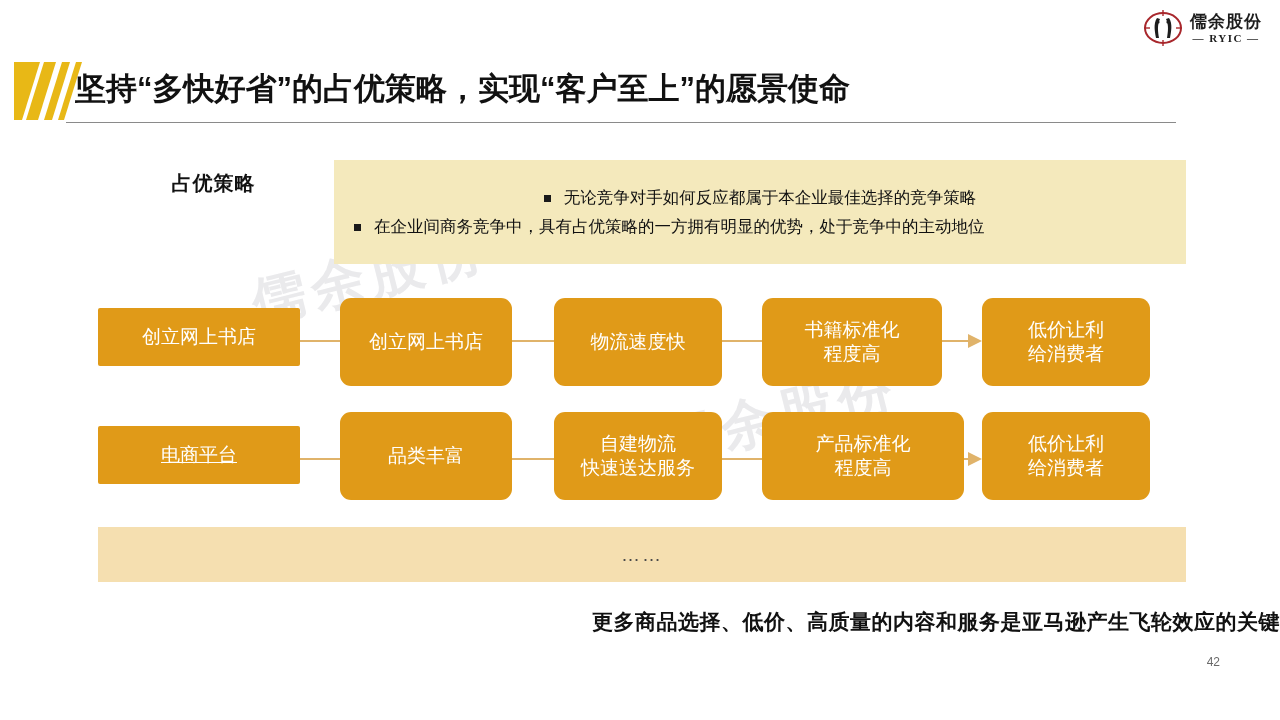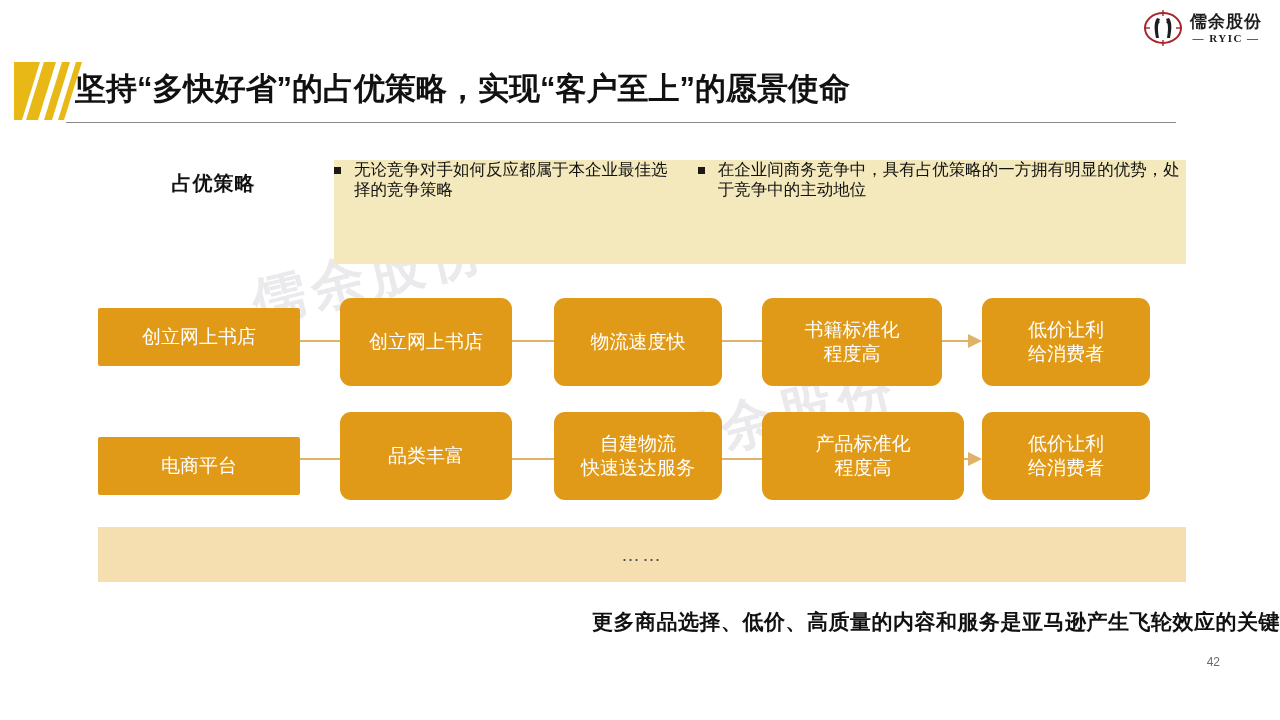--- a/index.html
+++ b/index.html
@@ -130,20 +130,21 @@
     background: #f4e9bc;
     z-index: 2;
   }
   .def-list {
     position: absolute;
     left: 334px;
     top: 160px;
     width: 852px;
     height: 104px;
     display: flex;
+    flex-direction: column;
     justify-content: center;
     gap: 9px;
     z-index: 3;
   }
   .def-item {
     display: flex;
     align-items: flex-start;
     font-size: 16.5px;
     color: #111111;
     line-height: 1.2;
@@ -187,21 +188,21 @@
   .node.flat    { border-radius: 2px; }
 
   
   .r1-n0 { left: 98px;  top: 10px; width: 202px; height: 58px; }
   .r1-n1 { left: 340px; top: 0px;  width: 172px; height: 88px; }
   .r1-n2 { left: 554px; top: 0px;  width: 168px; height: 88px; }
   .r1-n3 { left: 762px; top: 0px;  width: 180px; height: 88px; }
   .r1-n4 { left: 982px; top: 0px;  width: 168px; height: 88px; }
 
   
-  .r2-n0 { left: 98px;  top: 25px; width: 202px; height: 58px; }
+  .r2-n0 { left: 98px;  top: 14px; width: 202px; height: 58px; text-decoration: underline; }
   .r2-n1 { left: 340px; top: 0px;  width: 172px; height: 88px; }
   .r2-n2 { left: 554px; top: 0px;  width: 168px; height: 88px; }
   .r2-n3 { left: 762px; top: 0px;  width: 202px; height: 88px; }
   .r2-n4 { left: 982px; top: 0px;  width: 168px; height: 88px; }
 
   .connector {
     position: absolute;
     height: 2px;
     background: #e0b36a;
     top: 42px;

